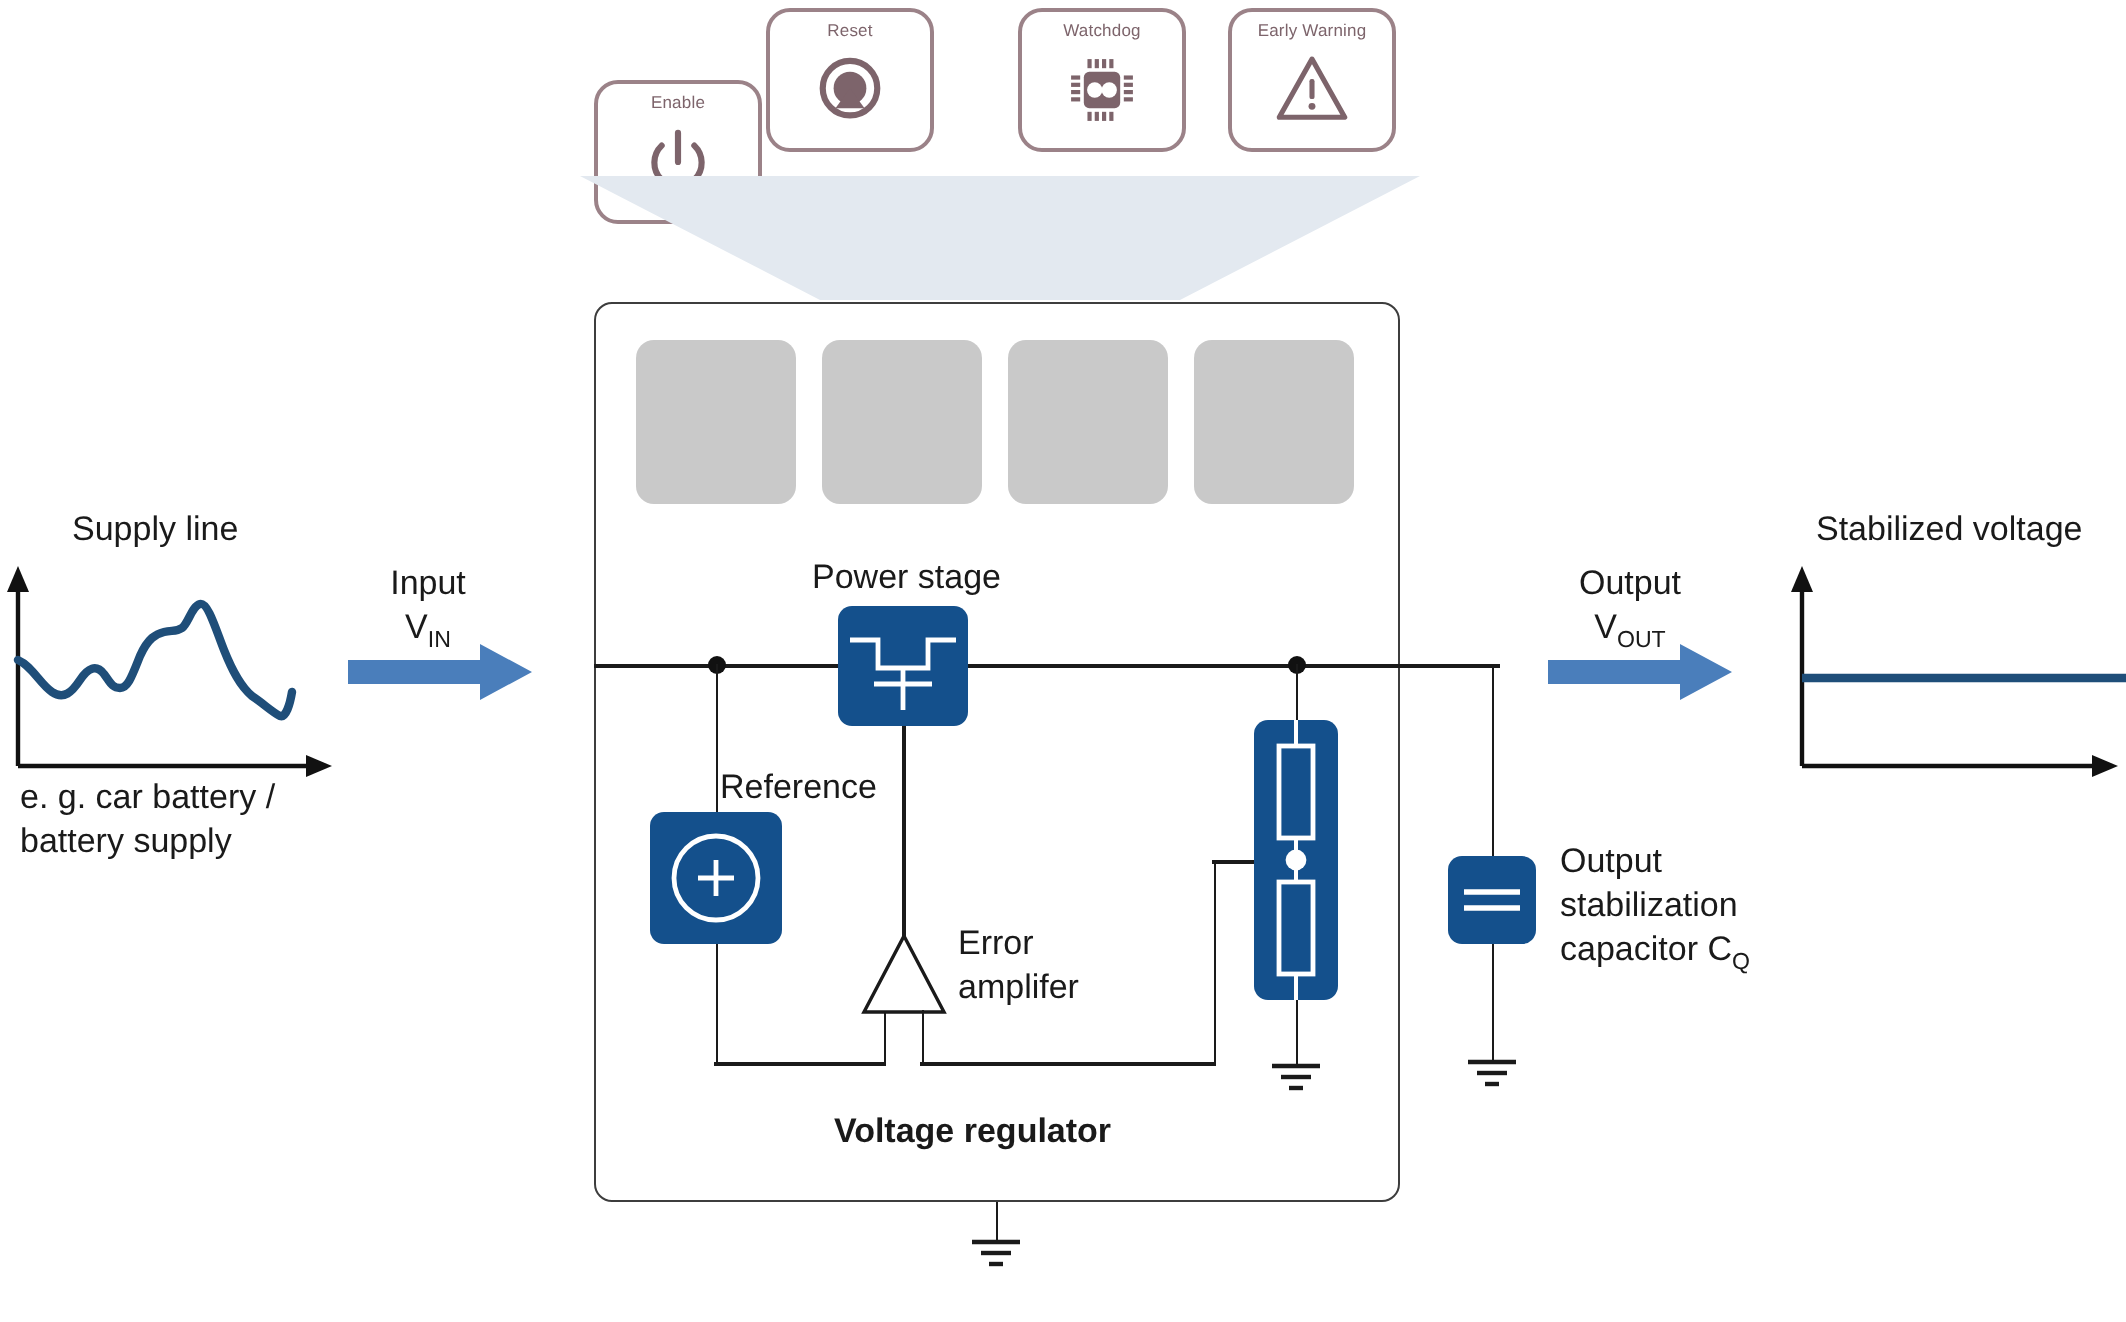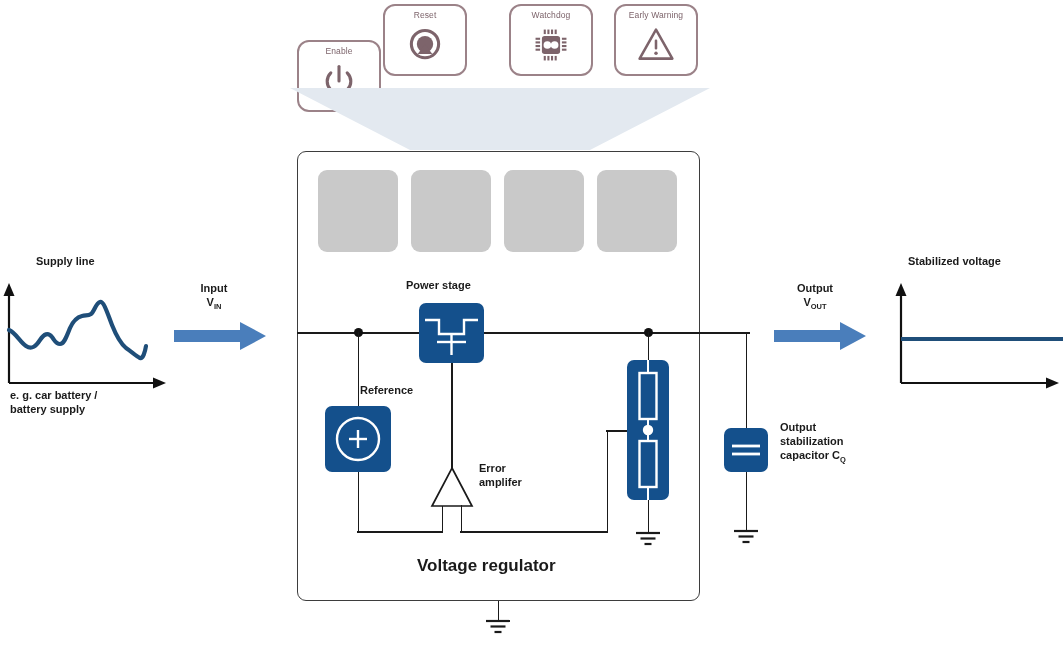--- a/index.html
+++ b/index.html
@@ -73,25 +73,24 @@
     border-radius: 7px;
     display: flex;
     align-items: center;
     justify-content: center;
     color: #ffffff;
     font-size: 15.5px;
   }
 
   
   .lbl {
-    font-size: 11px;
+    font-size: 17px;
     color: #1a1a1a;
     line-height: 1.28;
     white-space: nowrap;
-    font-weight: bold;
   }
   .lbl-wrap { white-space: normal; }
   .lbl-bold { font-weight: bold; font-size: 17px; }
   .lbl-c { text-align: center; }
   sub { font-size: 0.68em; }
 
   
   .wire-h { background: #1a1a1a; height: 1.6px; }
   .wire-v { background: #1a1a1a; width: 1.6px; }
   .node {

